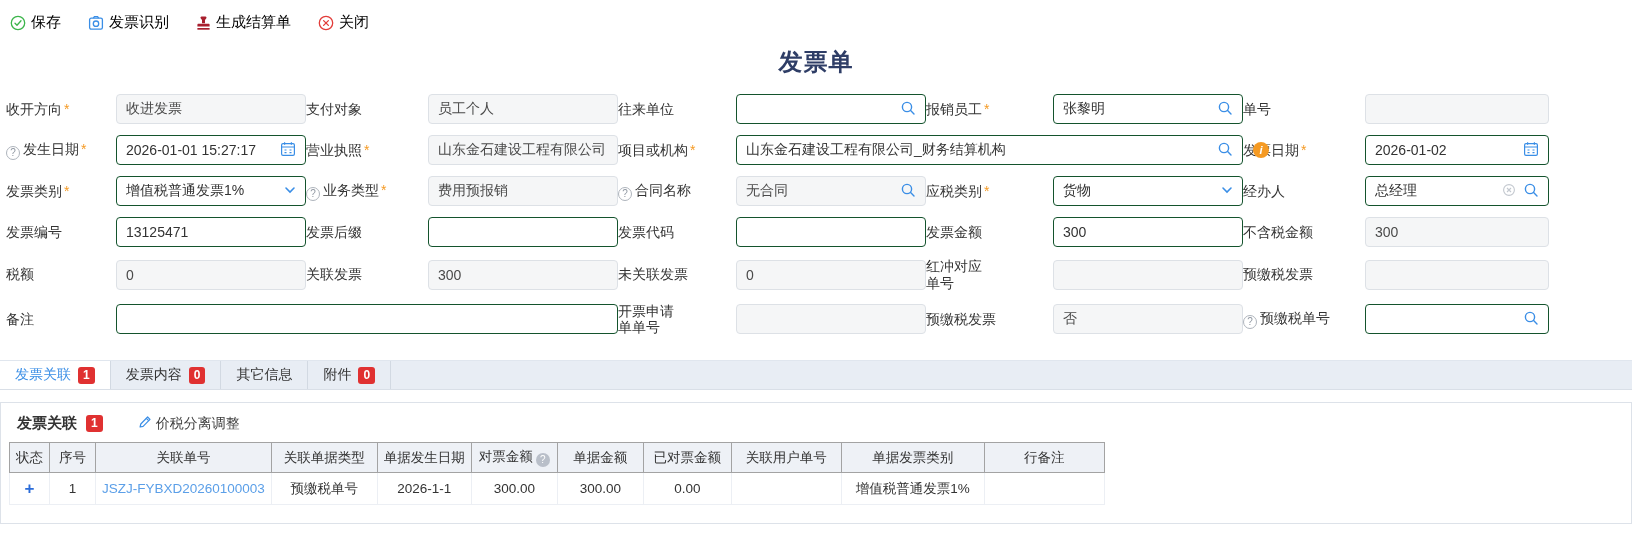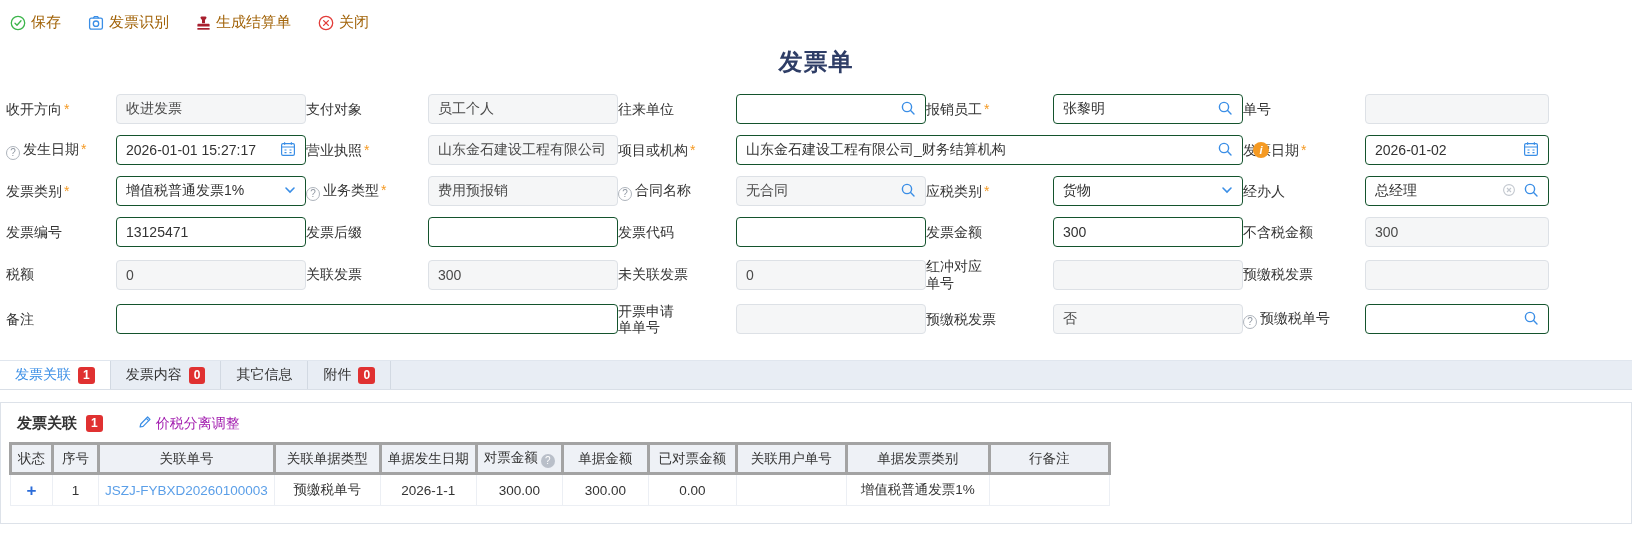--- a/index.html
+++ b/index.html
@@ -4,21 +4,21 @@
 <style>
   * { box-sizing: border-box; }
   html,body { margin:0; padding:0; }
   body {
     width:1632px; height:538px; overflow:hidden; background:#fff;
     font-family:"Liberation Sans","DejaVu Sans",sans-serif;
     font-size:14px; color:#333;
   }
   
   .toolbar { display:flex; align-items:center; gap:27px; padding:13px 14px 6px 10px; }
-  .tbtn { display:inline-flex; align-items:center; gap:5px; font-size:15px; color:#a16207; cursor:pointer; }
+  .tbtn { display:inline-flex; align-items:center; gap:5px; font-size:15px; color:#000000; cursor:pointer; }
   .tbtn svg { display:block; }
   
   .page-title { text-align:center; font-size:24px; font-weight:bold; color:#2e3d66; margin:8px 0 16px; letter-spacing:1px; }
   
   .form-grid {
     display:grid;
     grid-template-columns:110px 190px 122px 190px 118px 190px 127px 190px 122px 184px;
     row-gap:11px; margin-left:6px; align-items:center;
   }
   .flabel { text-align:left; padding-right:8px; font-size:14px; color:#333; line-height:1.2; }
@@ -45,25 +45,25 @@
   .tab { display:flex; align-items:center; gap:7px; padding:0 15px; font-size:14px; color:#333;
     border-right:1px solid #d2d9e2; cursor:pointer; }
   .tab.active { background:#fff; color:#3a8ee6; }
   .badge { background:#e03131; color:#fff; font-size:12px; font-weight:bold; line-height:15px;
     border-radius:3px; padding:1px 5px; }
   
   .panel { border:1px solid #dde2e9; margin-top:12px; height:122px; background:#fff; }
   .panel-header { display:flex; align-items:center; gap:9px; padding:11px 0 9px 16px; }
   .panel-title { font-size:15px; font-weight:bold; color:#333; }
   .action-link { display:inline-flex; align-items:center; gap:4px; margin-left:26px; font-size:14px;
-    color:#a21caf; cursor:pointer; }
+    color:#404040; cursor:pointer; }
   
   table.grid { border-collapse:collapse; margin-left:8px; font-size:13.5px; table-layout:fixed; }
   table.grid th { background:#eef1f6; font-weight:normal; color:#333; height:30px;
-    border:3px solid #a3a3a3; padding:0 6px; white-space:nowrap; }
+    border:1px solid #a3a3a3; padding:0 6px; white-space:nowrap; }
   table.grid td { height:32px; border:1px solid #eceff4; border-top:none; padding:0 6px;
     text-align:center; white-space:nowrap; background:#fff; }
   td.num, th.num { text-align:right; }
   td.link { color:#5b9fe8; cursor:pointer; }
   .plus { color:#2b6cd9; font-weight:bold; font-size:17px; line-height:1; }
   .qfill { display:inline-flex; align-items:center; justify-content:center; width:14px; height:14px;
     border-radius:50%; background:#b9bfc9; color:#fff; font-size:10px; vertical-align:-2px; margin-left:3px; }
 </style>
 </head>
 <body>

